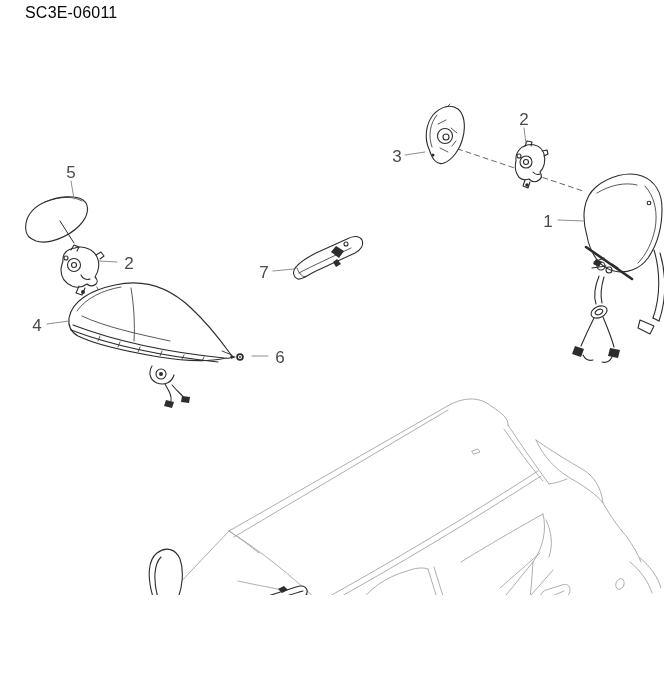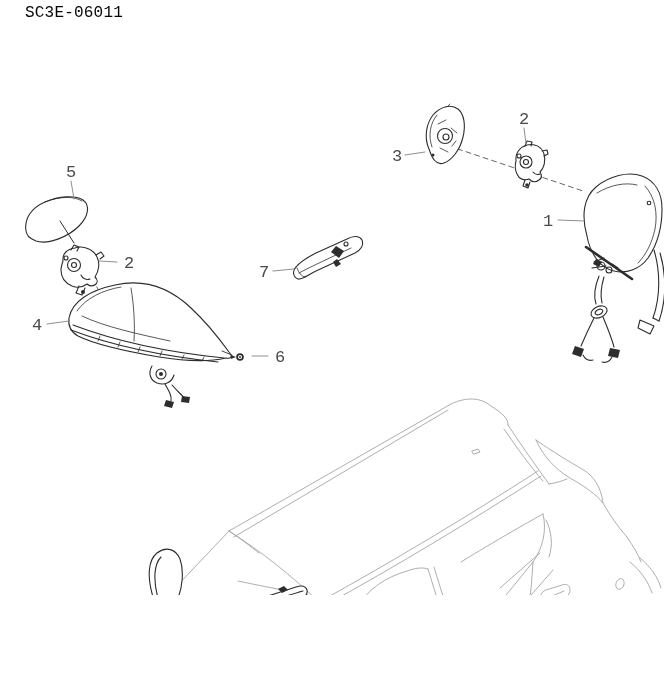--- a/index.html
+++ b/index.html
@@ -1,17 +1,17 @@
 <!DOCTYPE html>
 <html><head>
 <meta charset="utf-8">
 <style>
   html,body{margin:0;padding:0;background:#fff;}
   .stage{position:relative;width:664px;height:595px;background:#ffffff;overflow:hidden;
-         font-family:Liberation Mono, monospace;}
+         font-family:Liberation Sans, sans-serif;}
   .title{position:absolute;left:25px;top:4px;font-size:16px;color:#060606;
          letter-spacing:0.2px;white-space:nowrap;}
   .callout{position:absolute;transform:translate(-50%,-50%);font-size:17px;color:#4a4a4a;
            line-height:1;cursor:default;}
   svg{position:absolute;left:0;top:0;}
   svg *{vector-effect:non-scaling-stroke;}
   .wf{fill:#ffffff;}
   .df{fill:#2d2d2d;stroke:none;}
   .thick{stroke-width:2.6px;}
   .w2{stroke-width:2.2px;}

